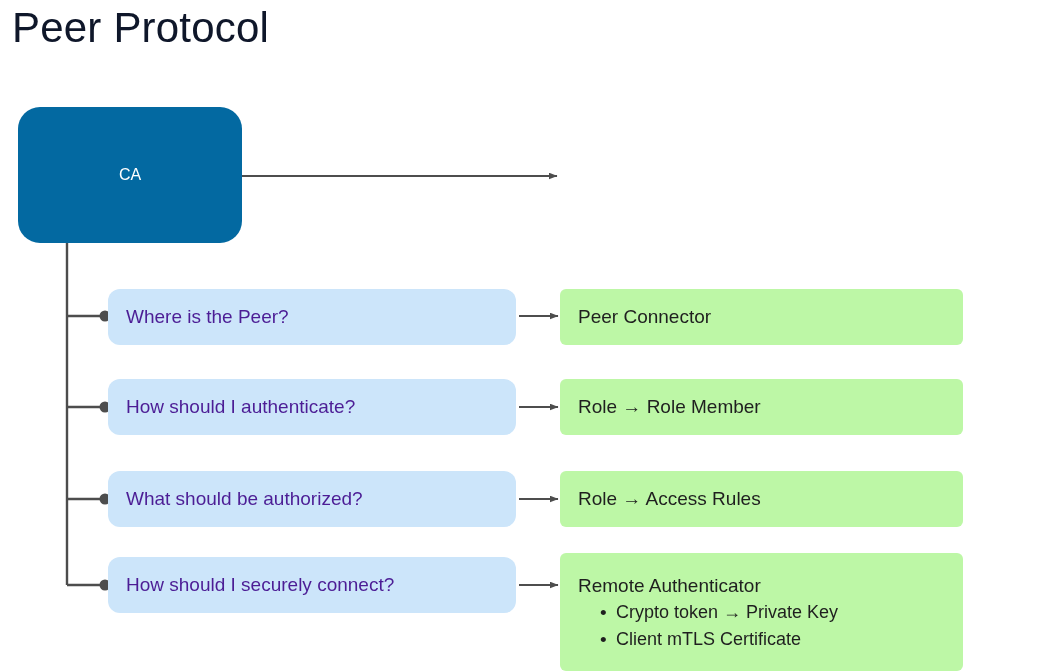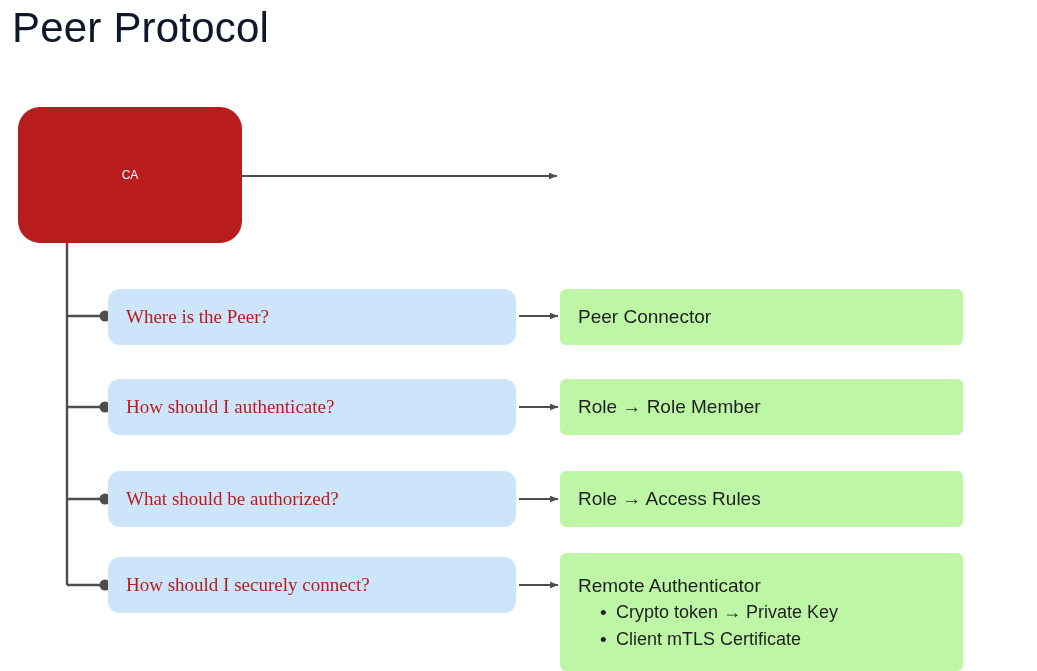--- a/index.html
+++ b/index.html
@@ -47,34 +47,33 @@
 
   
   .node {
     position: absolute;
     box-sizing: border-box;
     display: flex;
     align-items: center;
   }
 
   .node-actor {
-    background: #b91c1c;
+    background: #0369a1;
     border-radius: 22px;
     justify-content: center;
     color: #ffffff;
-    font-size: 12px;
+    font-size: 16px;
   }
 
   .node-question {
     background: #cce5fa;
     border-radius: 12px;
-    color: #b91c1c;
+    color: #4c1d95;
     font-size: 19px;
     padding-left: 18px;
-    font-family: Liberation Serif, serif;
   }
 
   .node-answer {
     background: #bdf7a6;
     border-radius: 6px;
     color: #1f1f1f;
     font-size: 19px;
     padding-left: 18px;
   }
 

